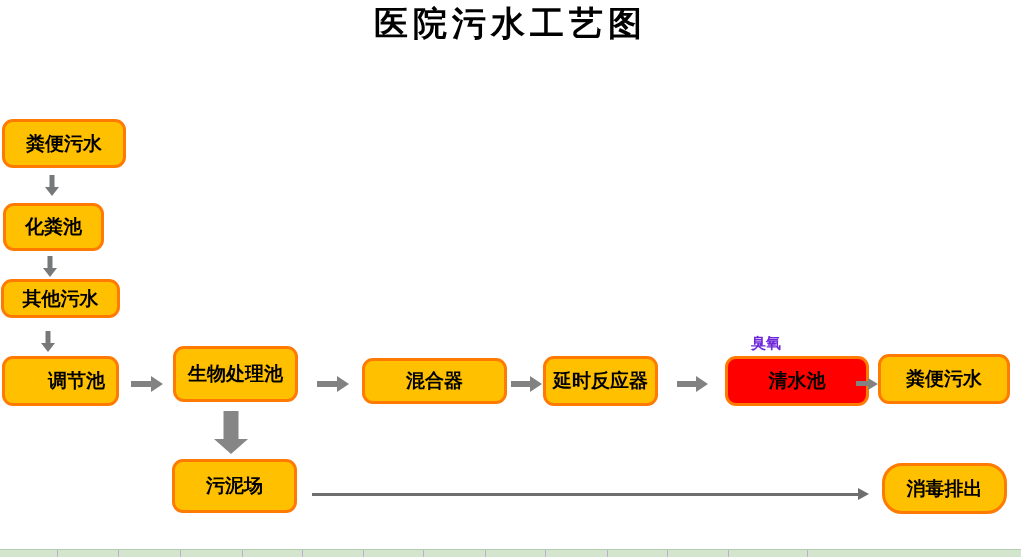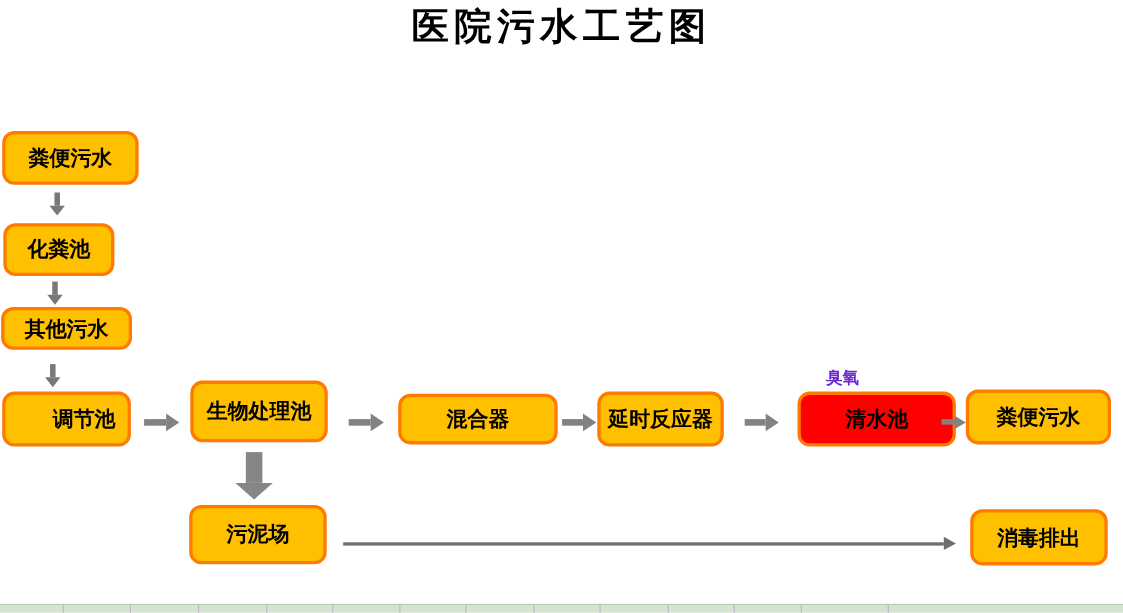--- a/index.html
+++ b/index.html
@@ -103,21 +103,21 @@
 
 <div class="arr-d big" style="left:213px;top:411px;width:35px;height:43px;">
     <div class="shaft"></div>
     <div class="head"></div>
   </div>
 <div class="node" style="left:172px;top:459px;width:125px;height:54px;">污泥场</div>
 <div class="arr-line" style="left:312px;top:488px;width:557px;height:12px;">
     <div class="line"></div>
     <div class="head"></div>
   </div>
-<div class="node" style="left:882px;top:463px;width:125px;height:51px;">消毒排出</div>
+<div class="node" style="left:882px;top:463px;width:125px;height:51px;border-radius:20px;">消毒排出</div>
 
 <div class="strip">
   <div class="div" style="left:57px;"></div>
   <div class="div" style="left:118px;"></div>
   <div class="div" style="left:180px;"></div>
   <div class="div" style="left:242px;"></div>
   <div class="div" style="left:302px;"></div>
   <div class="div" style="left:363px;"></div>
   <div class="div" style="left:423px;"></div>
   <div class="div" style="left:485px;"></div>

